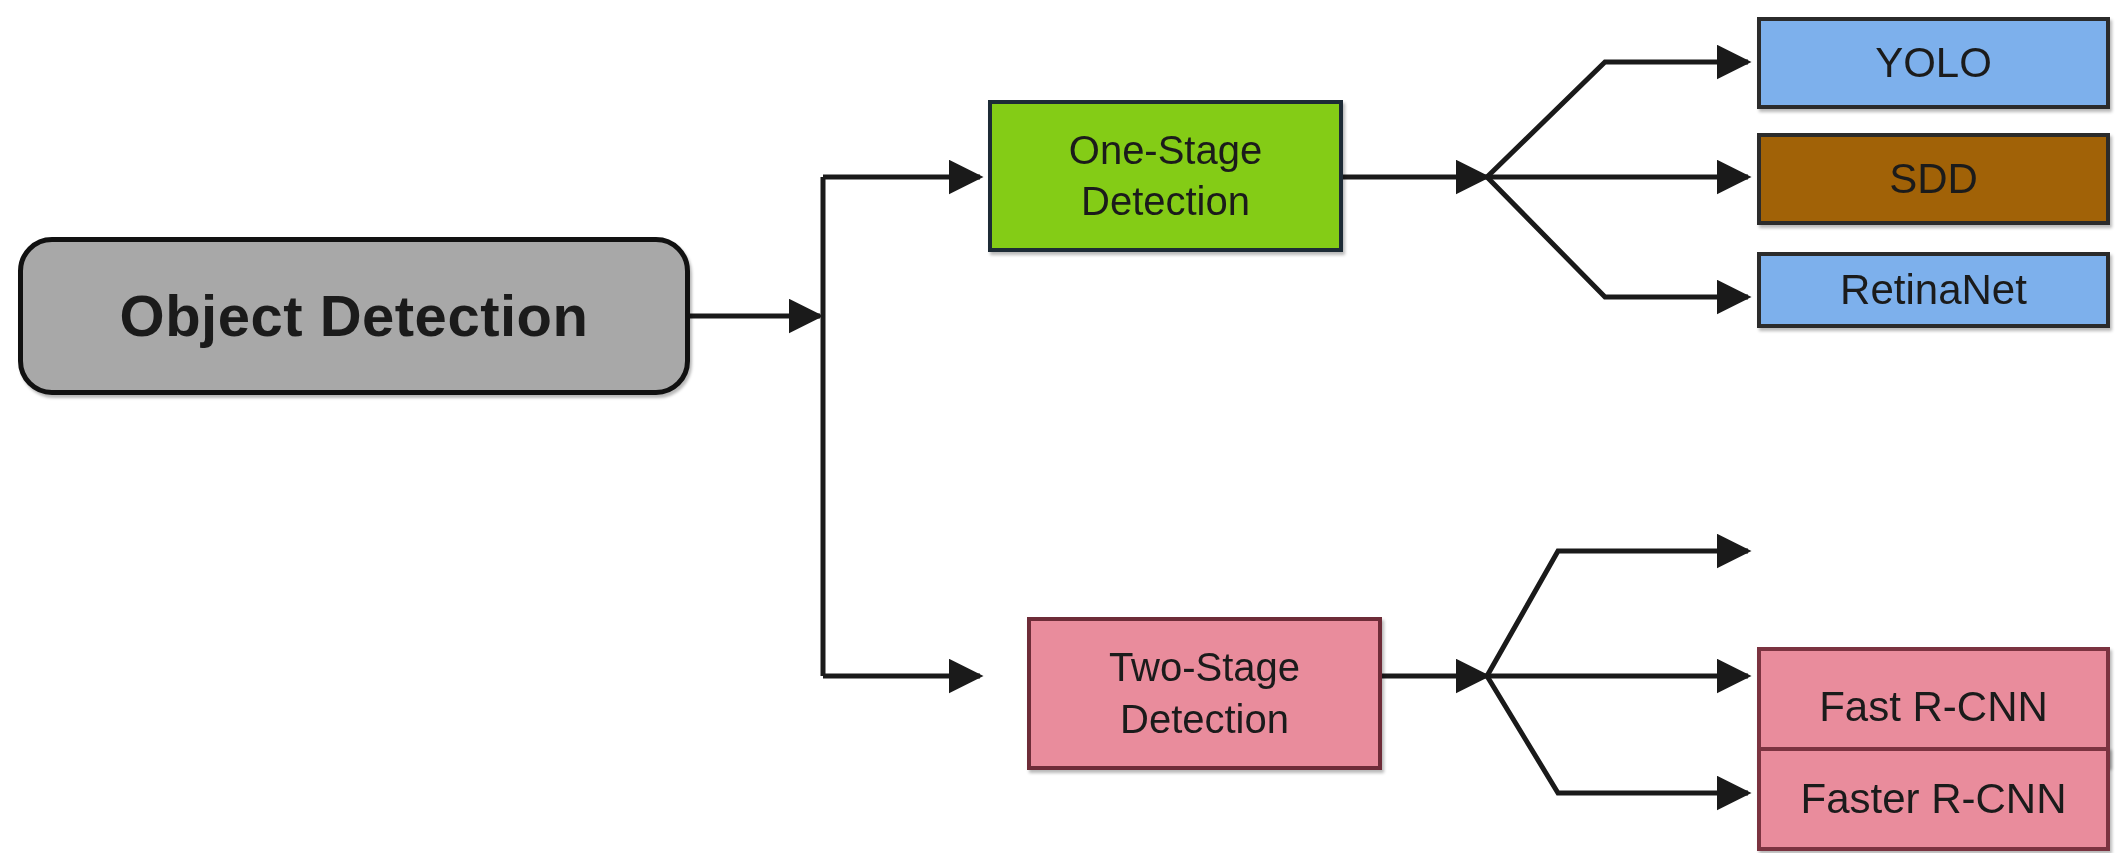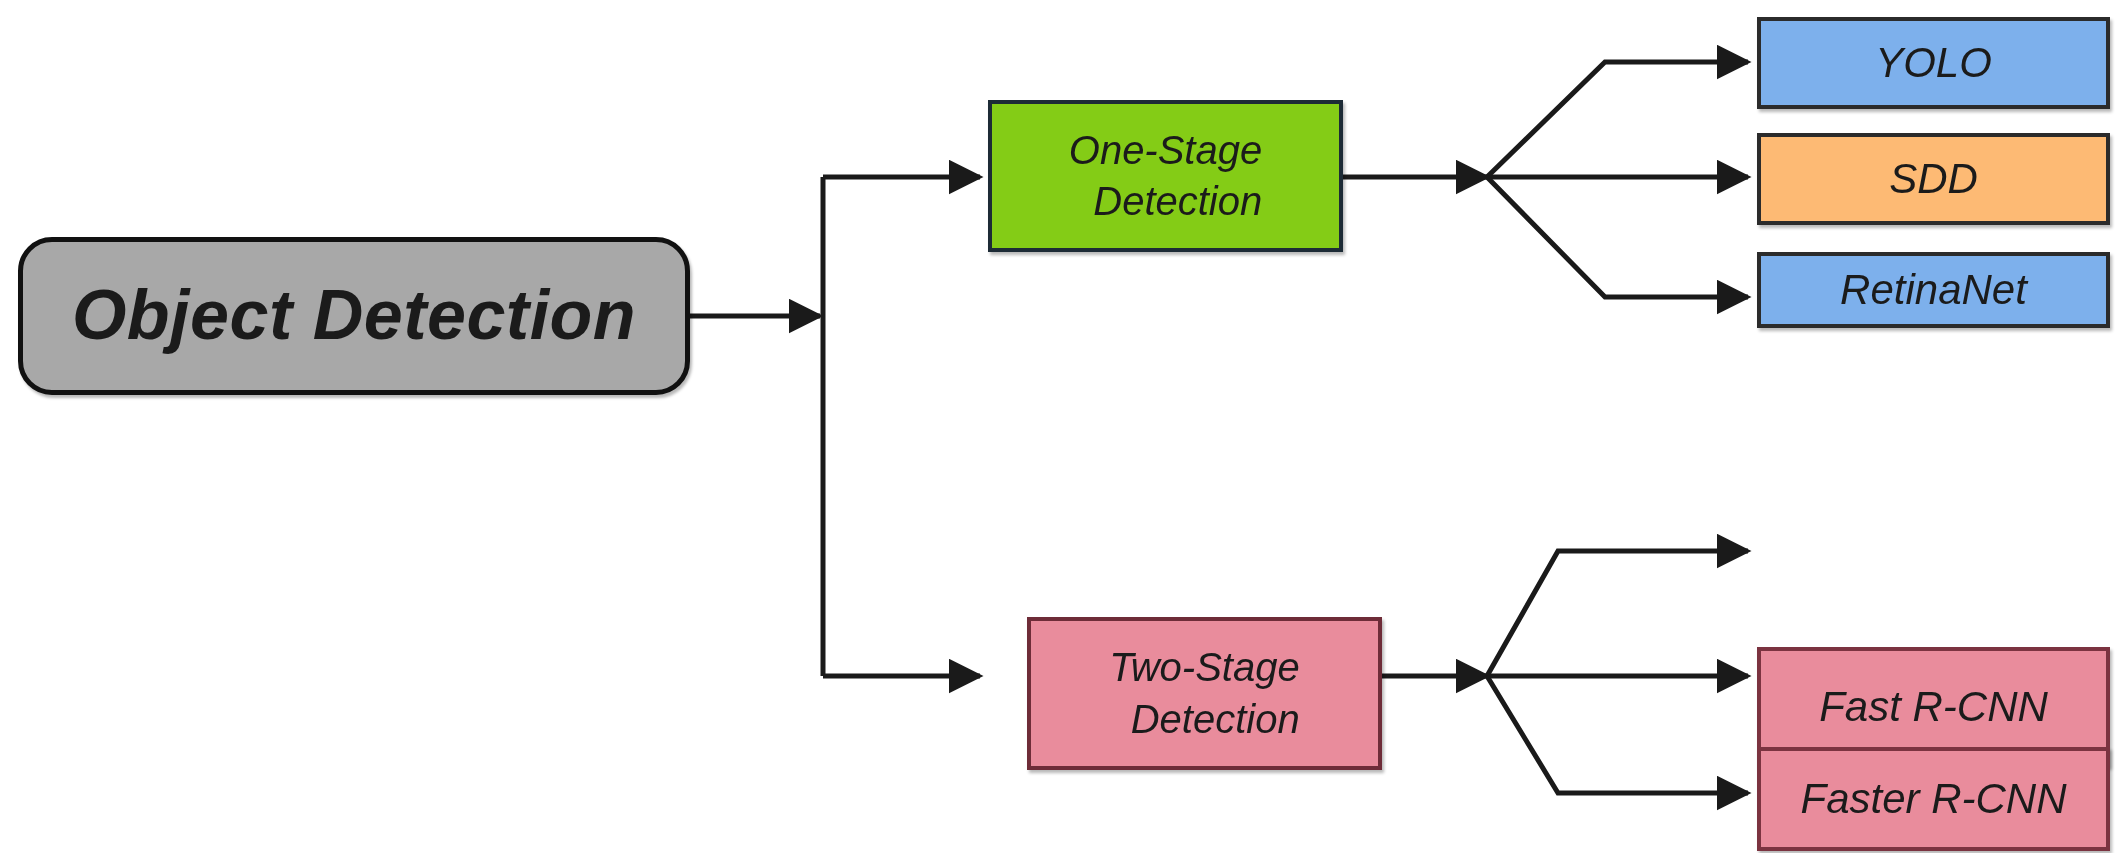--- a/index.html
+++ b/index.html
@@ -25,32 +25,31 @@
     width: 2126px;
     height: 853px;
     pointer-events: none;
   }
   .node {
     position: absolute;
     box-sizing: border-box;
     display: flex;
     align-items: center;
     justify-content: center;
-    text-align: right;
+    text-align: center;
     color: #1b1b1b;
     line-height: 1.28;
     white-space: pre-line;
     box-shadow: 2px 3px 3px rgba(0,0,0,0.28);
-    font-style: italic;
   }
   .node.root {
     border: 5px solid #111111;
     border-radius: 34px;
     font-weight: bold;
-    font-size: 70px;
+    font-size: 58px;
     letter-spacing: 0.5px;
   }
   .node.stage {
     border: 4px solid #1d2b36;
     font-size: 40px;
   }
   .node.leaf {
     border: 4px solid #2b2b2b;
     font-size: 42px;
   }
@@ -102,21 +101,21 @@
   <div class="node root" style="left:18px; top:237px; width:672px; height:158px; background:#a8a8a8;">Object Detection</div>
 
   <div class="node stage" style="left:988px; top:100px; width:355px; height:152px; background:#84cc16;">One-Stage
 Detection</div>
 
   <div class="node stage pinkstage" style="left:988px; top:617px; width:355px; height:153px; background:#e98c9c;">Two-Stage
 Detection</div>
 
   <div class="node leaf" style="left:1757px; top:17px; width:353px; height:92px; background:#7db0ec;">YOLO</div>
 
-  <div class="node leaf" style="left:1757px; top:133px; width:353px; height:92px; background:#fdba74;">SDD</div>
+  <div class="node leaf" style="left:1757px; top:133px; width:353px; height:92px; background:#a16207;">SDD</div>
 
   <div class="node leaf" style="left:1757px; top:252px; width:353px; height:76px; background:#7db0ec;">RetinaNet</div>
 
 
   <div class="node leaf pinkleaf" style="left:1757px; top:647px; width:353px; height:120px; background:#e98c9c;">Fast R-CNN</div>
 
   <div class="node leaf pinkleaf" style="left:1757px; top:747px; width:353px; height:104px; background:#e98c9c;">Faster R-CNN</div>
 
 </div>
 

